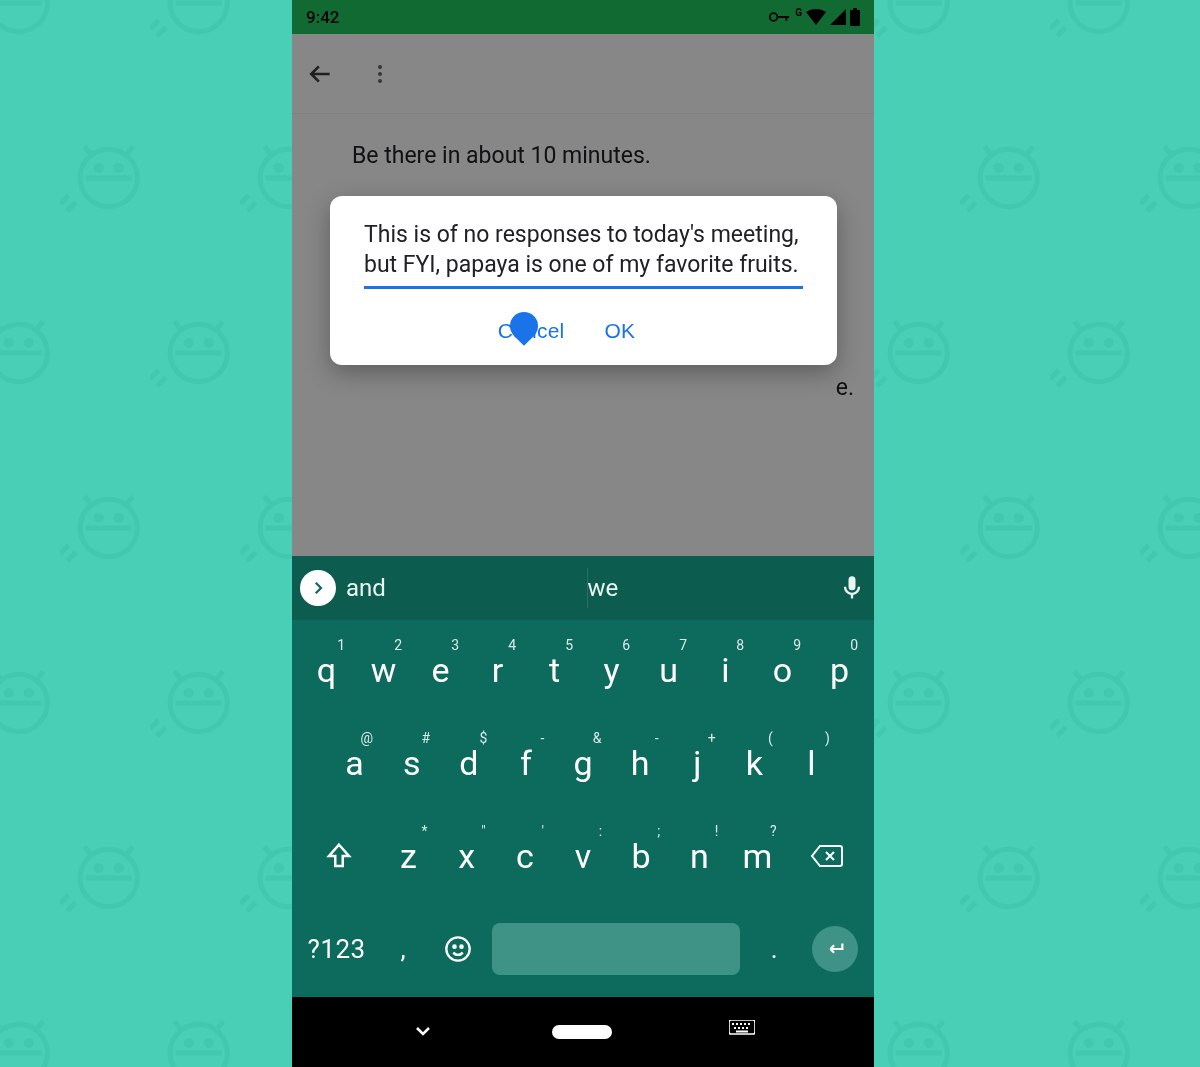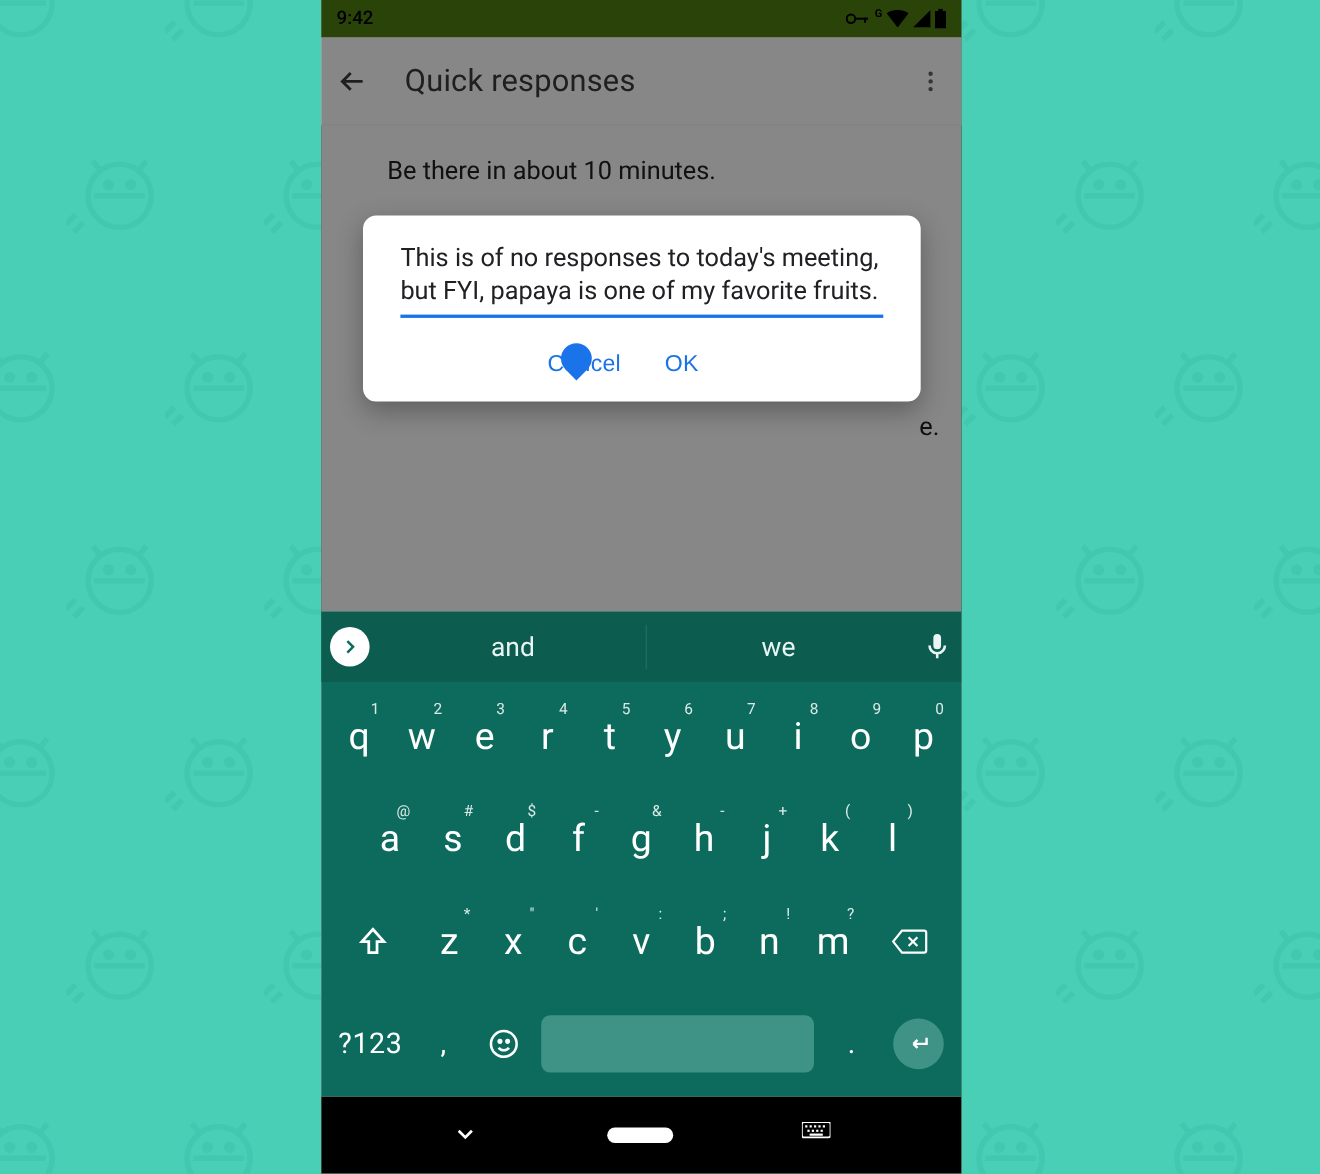--- a/index.html
+++ b/index.html
@@ -34,21 +34,21 @@
     background: #000;
     overflow: hidden;
   }
   .screen {
     position: absolute;
     left: 0; top: 0; right: 0; bottom: 0;
     background: #fafafa;
   }
   .status-bar {
     height: 34px;
-    background: #4d7c0f;
+    background: #22c55e;
     display: flex;
     align-items: center;
     justify-content: space-between;
     padding: 0 14px;
     color: #000;
     font-size: 17px;
     font-weight: 500;
   }
   .status-right { display:flex; align-items:center; gap:4px; }
   .status-right svg { display:block; }
@@ -170,21 +170,20 @@
     display:flex; align-items:center; justify-content:center;
     margin-right: 10px;
   }
   .expand-circle svg { color:#0d6b5d; }
   .suggestions {
     flex: 1;
     display: flex;
   }
   .suggestion {
     flex: 1;
-    text-align: center;
     color: #e8f5f2;
     font-size: 24px;
     border-right: 1px solid rgba(255,255,255,0.12);
     padding: 6px 0;
   }
   .suggestion:last-child { border-right: none; }
   .mic-icon { color:#e8f5f2; width:28px; height:28px; margin-left:10px; }
 
   .key-rows {
     flex:1;
@@ -877,21 +876,20 @@
           </svg>
       </div>
     </div>
 
     <div class="app-header">
       <span class="back-arrow">
         <svg viewBox="0 0 24 24" fill="none" stroke="currentColor" stroke-width="2.4">
             <path d="M20 12H4M10 5l-7 7 7 7"></path>
           </svg>
       </span>
-      <span class="header-title">Quick responses</span>
       <span class="overflow">
         <svg viewBox="0 0 24 24" fill="currentColor">
             <circle cx="12" cy="5" r="2"></circle>
             <circle cx="12" cy="12" r="2"></circle>
             <circle cx="12" cy="19" r="2"></circle>
           </svg>
       </span>
     </div>
 
     <div class="content">

